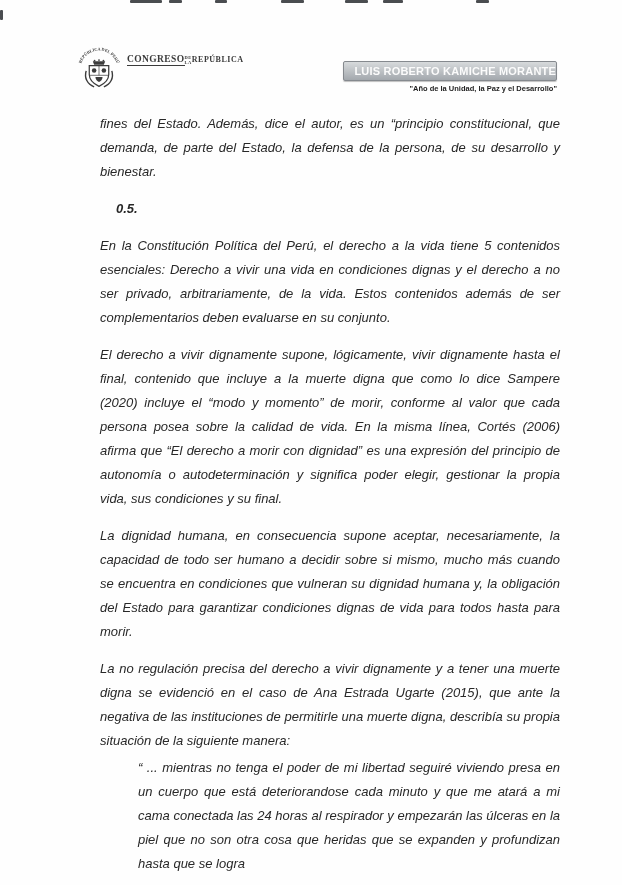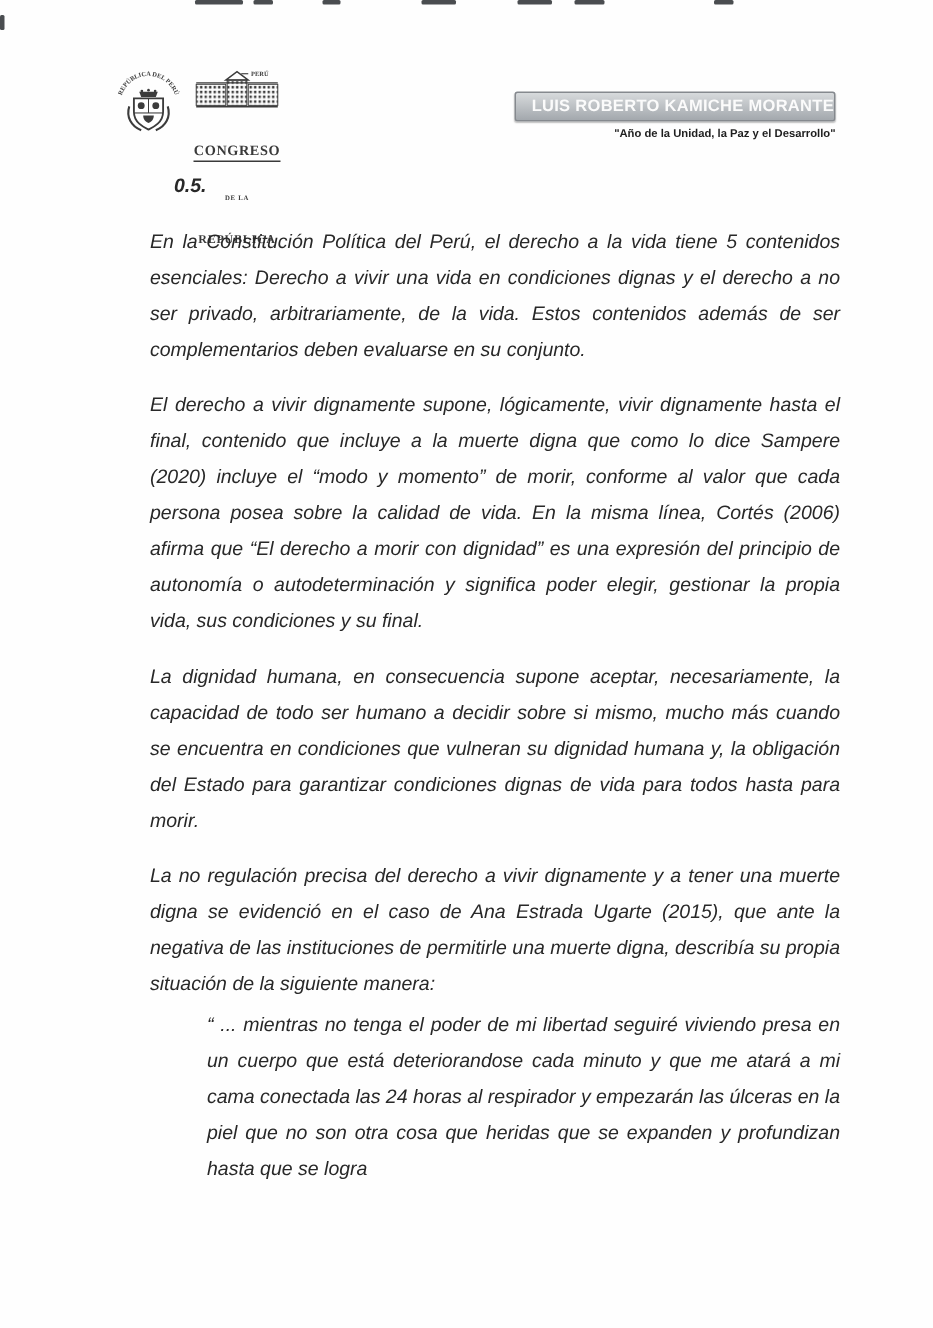--- a/index.html
+++ b/index.html
@@ -27,21 +27,21 @@
   .sa5 { left: 345px; width: 23px; }
   .sa6 { left: 383px; width: 20px; }
   .sa7 { left: 476px; width: 13px; }
   .sa8 { left: 0; top: 10px; width: 3px; height: 10px; }
 
   
   .logo-block {
     position: absolute; left: 76px; top: 44px;
     display: flex; align-items: flex-start; gap: 5px;
   }
-  .logo-right { display: flex; flex-direction: column; align-items: center; width: 62px; gap: 20px; }
+  .logo-right { display: flex; align-items: center; width: 62px; }
   .logo-line1 {
     font-family: "Liberation Serif", serif;
     font-size: 9.5px; font-weight: bold; letter-spacing: 0.4px;
     color: #3a3a3a; border-bottom: 1px solid #3a3a3a;
     padding-bottom: 1px; margin-top: 2px; white-space: nowrap;
   }
   .logo-line2 {
     font-family: "Liberation Serif", serif;
     font-size: 4.5px; font-weight: bold; color: #3a3a3a; margin-top: 1px;
     letter-spacing: 0.5px;
@@ -152,20 +152,21 @@
     </div>
 
     <div class="banner-wrap">
       <div class="banner">LUIS ROBERTO KAMICHE MORANTE</div>
       <div class="slogan">"Año de la Unidad, la Paz y el Desarrollo"</div>
     </div>
 
   </header>
 
   <main>
+    <p>fines del Estado. Además, dice el autor, es un “principio constitucional, que demanda, de parte del Estado, la defensa de la persona, de su desarrollo y bienestar.</p>
 
     <div class="section-heading">
       <span class="section-number">0.5.</span>
     </div>
 
     <p>En la Constitución Política del Perú,  el derecho a la vida tiene 5 contenidos esenciales: Derecho a vivir una vida en condiciones dignas y el derecho a no ser privado, arbitrariamente, de la vida. Estos contenidos además de ser complementarios deben evaluarse en su conjunto.</p>
     <p>El derecho a vivir dignamente supone, lógicamente, vivir dignamente hasta el final, contenido que incluye a la muerte digna que como lo dice Sampere (2020) incluye el “modo y momento” de morir, conforme al valor que cada persona posea sobre la calidad de vida. En la misma línea, Cortés (2006) afirma que “El derecho a morir con dignidad” es una expresión del principio de autonomía o autodeterminación y significa poder elegir, gestionar la propia vida, sus condiciones y su final.</p>
     <p>La dignidad humana, en consecuencia supone aceptar, necesariamente, la capacidad de todo ser humano a decidir sobre si mismo, mucho más cuando se encuentra en condiciones que vulneran su dignidad humana y, la obligación del Estado para garantizar condiciones dignas de vida para todos hasta para morir.</p>
     <p class="para-5">La no regulación precisa del derecho a vivir dignamente y a tener una muerte digna se evidenció en el caso de Ana Estrada Ugarte (2015), que ante la negativa de las instituciones de permitirle una muerte digna, describía su propia situación de la siguiente manera:</p>
     <p class="quote">“ ... mientras no tenga el poder de mi libertad seguiré viviendo presa en un cuerpo que está deteriorandose cada minuto y que me atará a mi cama conectada las 24 horas al respirador y empezarán las úlceras en la piel que no son otra cosa que heridas que se expanden y profundizan hasta que se logra</p>

